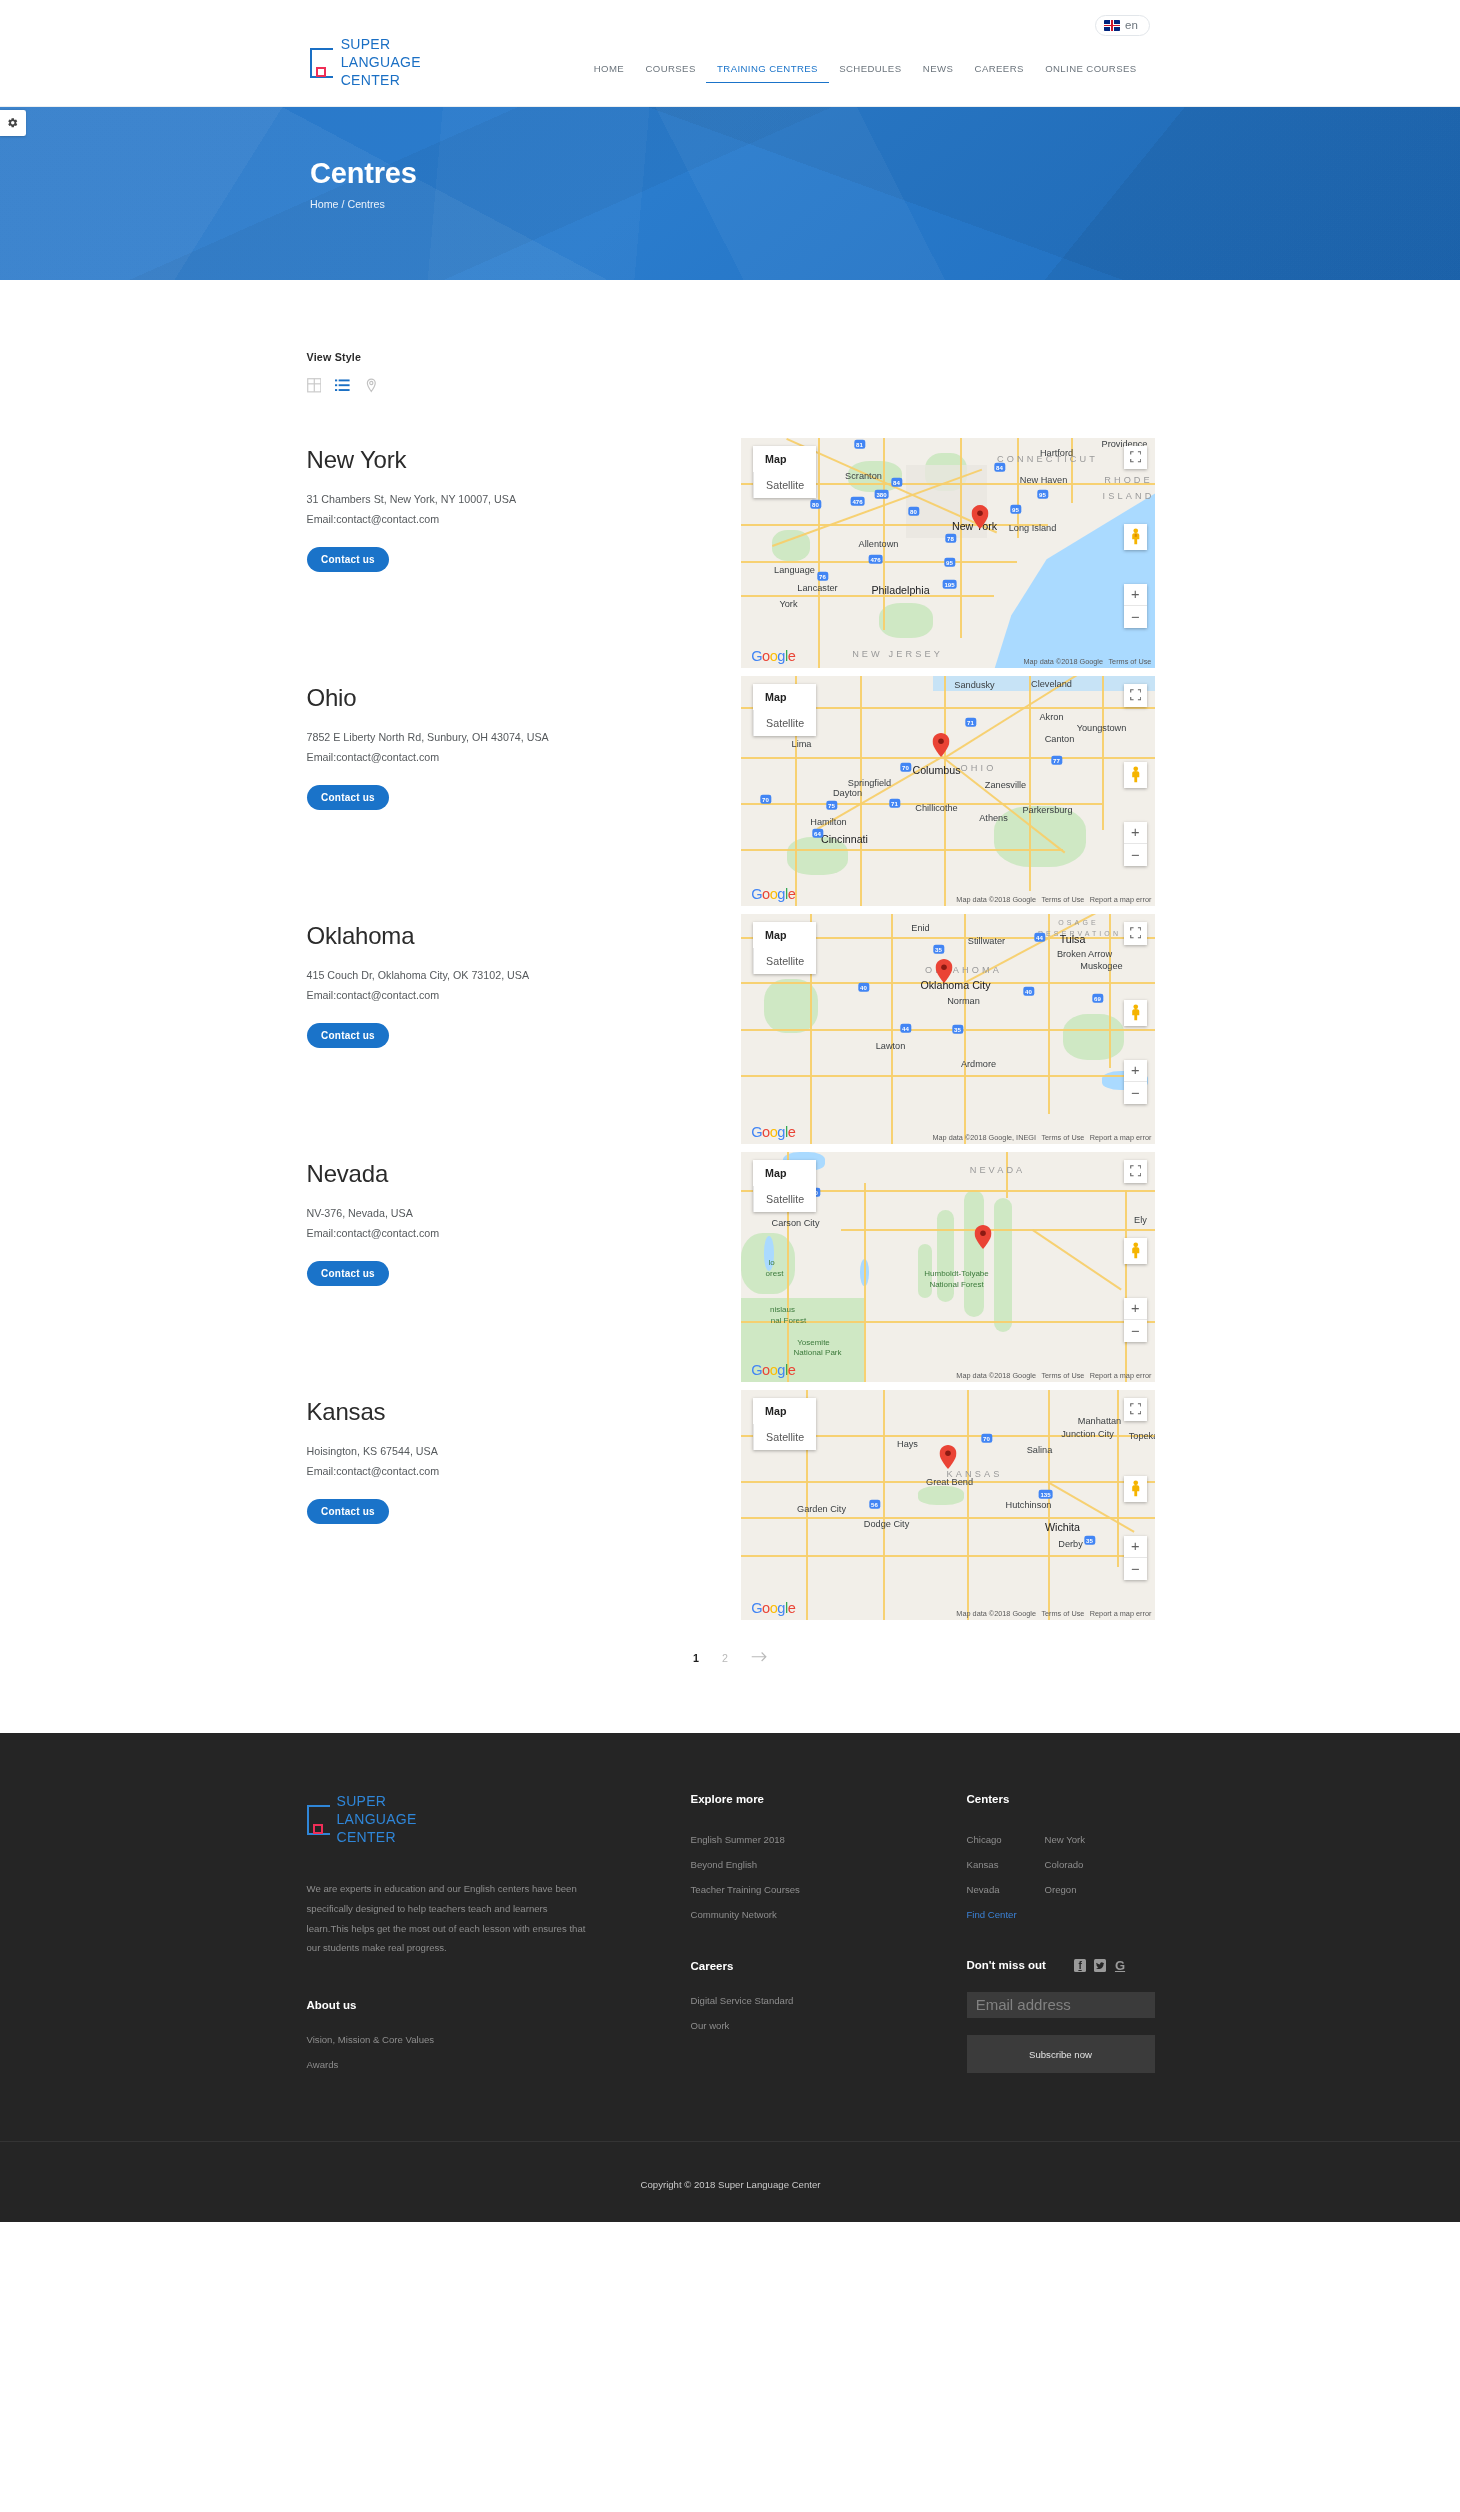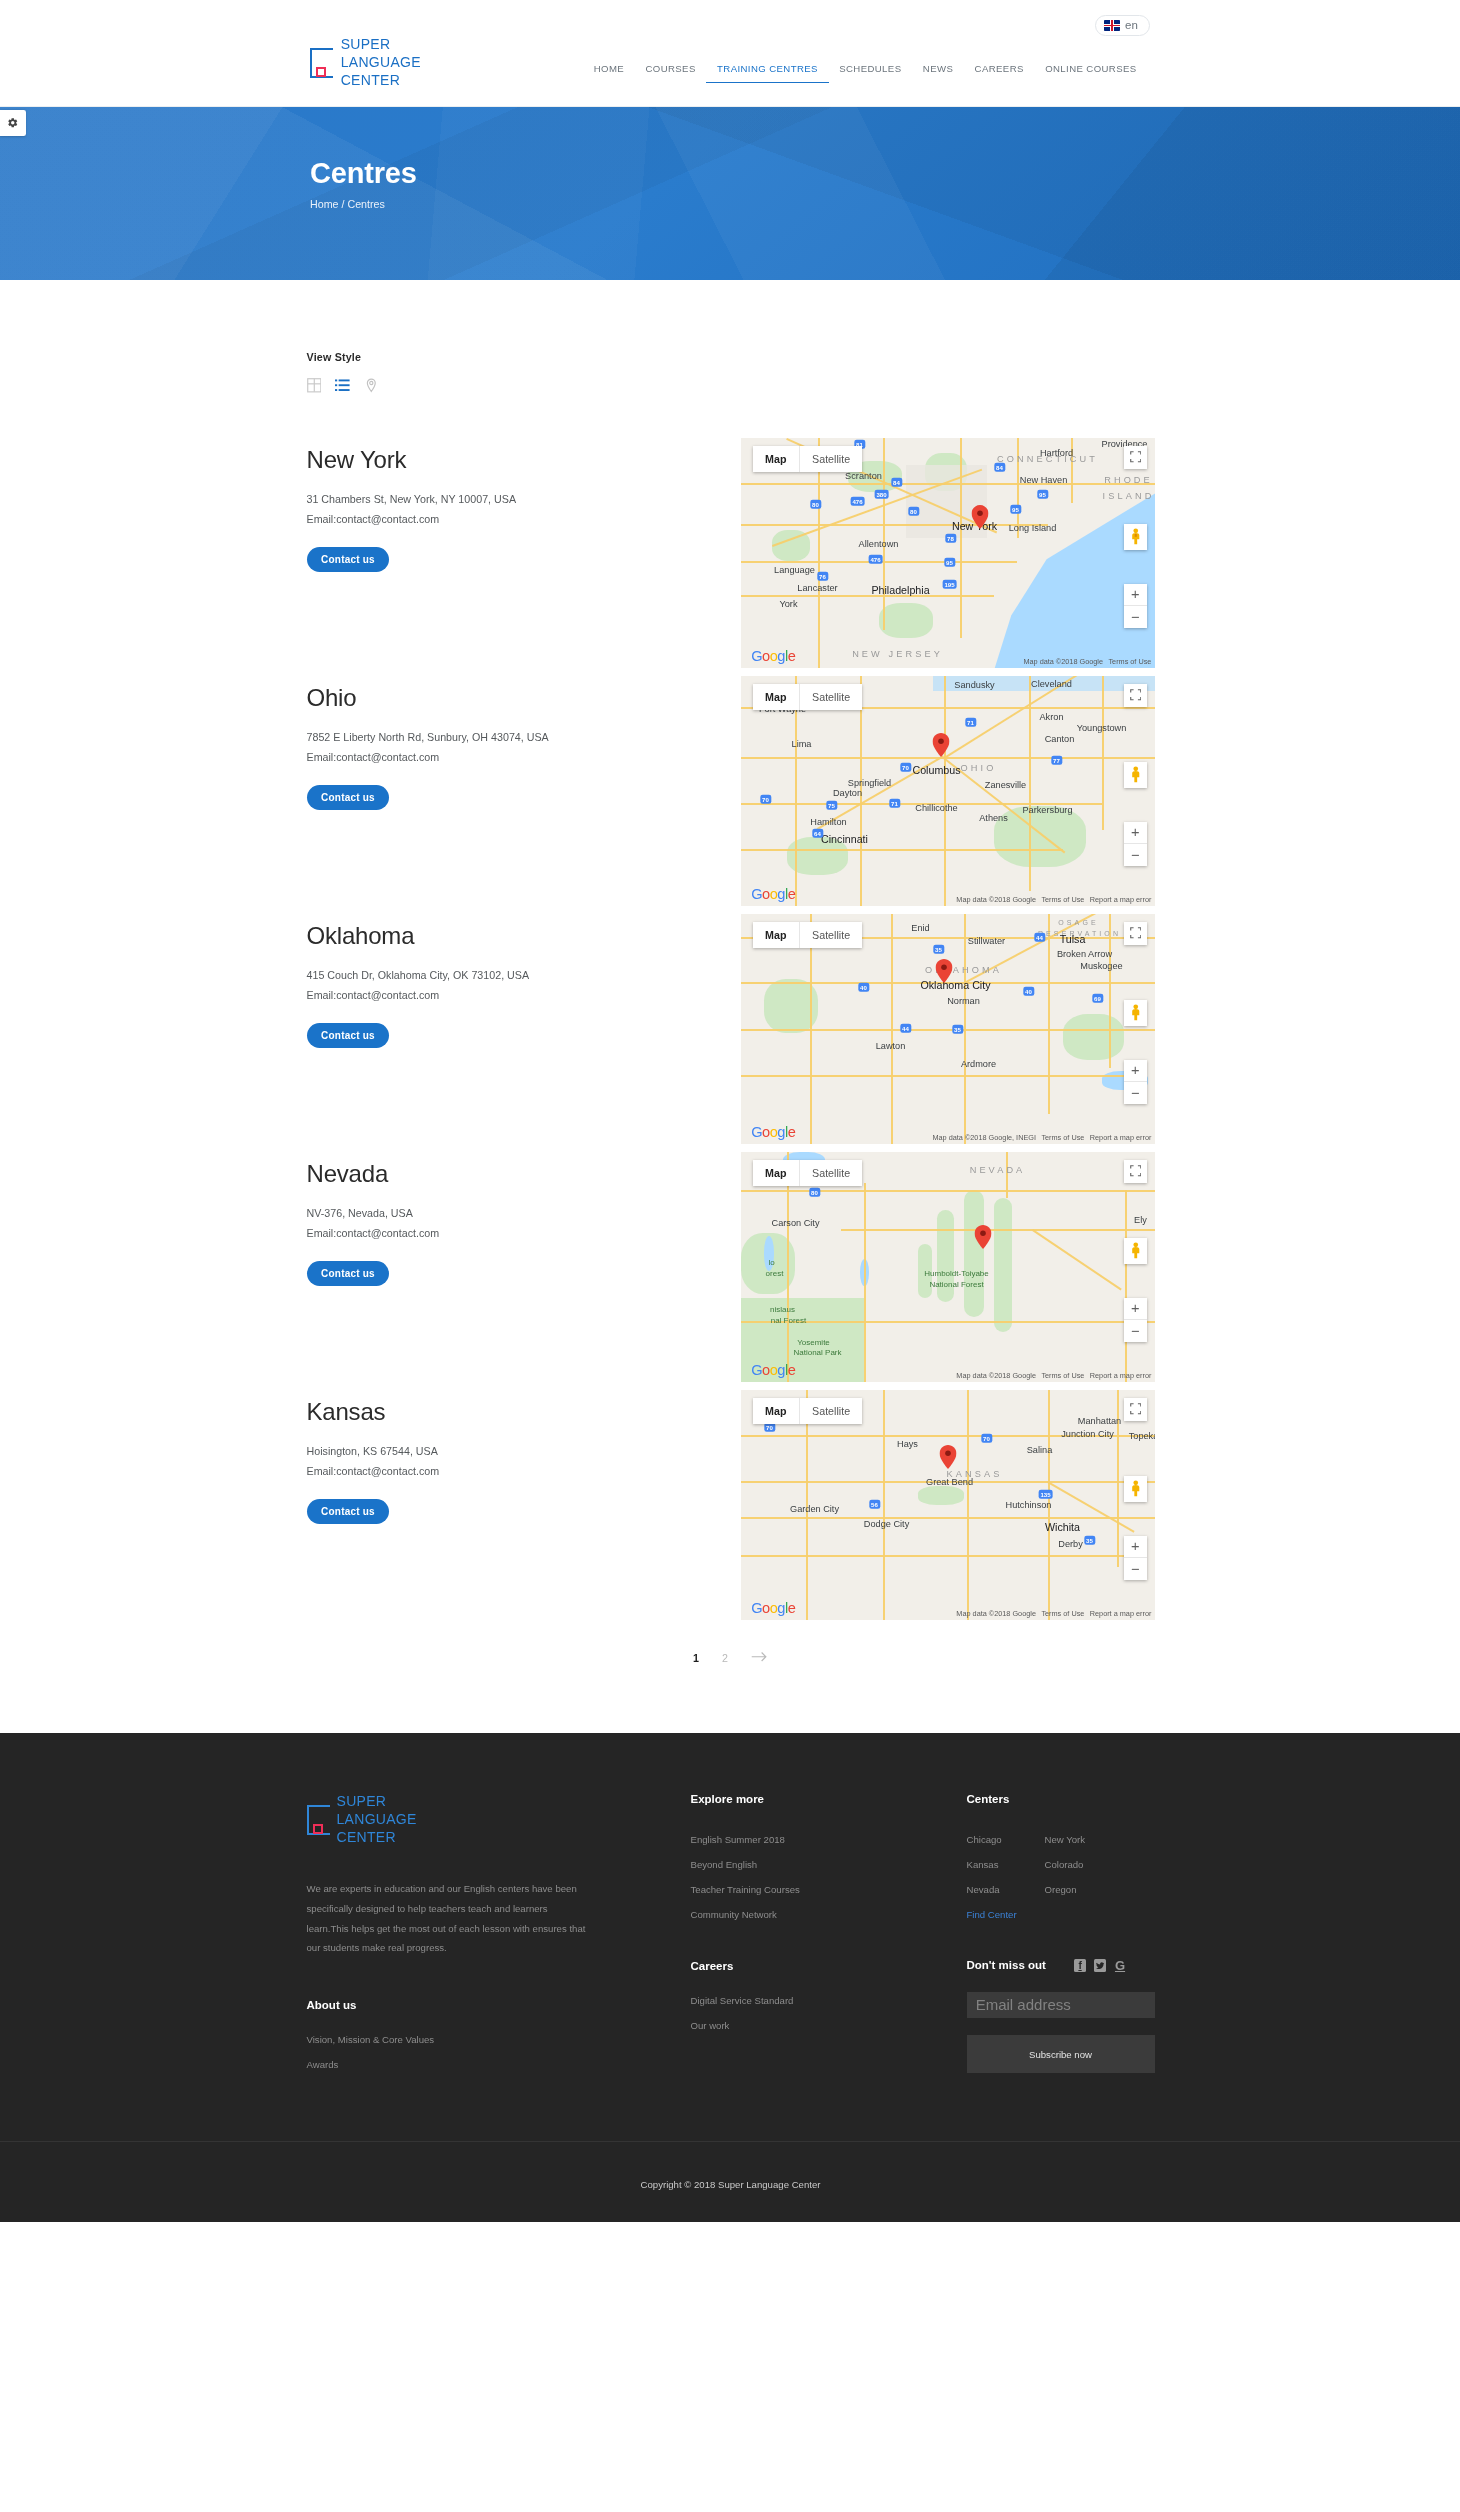--- a/index.html
+++ b/index.html
@@ -164,20 +164,21 @@
   }
   .road.v { width: 2.3px; height: auto; }
   .water { position: absolute; background: #aadaff; }
   .green { position: absolute; background: #cfe8c4; border-radius: 40%; }
   .grey-area { position: absolute; background: #e9e6e0; }
 
   .map-toggle {
     position: absolute; left: 12.3px; top: 7.7px;
     display: flex; background: #fff; box-shadow: 0 0.8px 3.1px rgba(0,0,0,.3);
     z-index: 6;
+    flex-direction: column;
   }
   .map-toggle span {
     font-size: 10.7px; padding: 7px 12.3px; color: #565656; cursor: pointer;
   }
   .map-toggle span.sel { color: #222; font-weight: bold; }
   .map-toggle span + span { border-left: 0.8px solid #e6e6e6; }
 
   .map-fs {
     position: absolute; right: 7.7px; top: 7.7px;
     width: 23px; height: 23px; background: #fff;
@@ -744,21 +745,21 @@
             <path d="M11 0C5 0 0 4.9 0 11c0 8 11 20 11 20s11-12 11-20c0-6.1-5-11-11-11z" fill="#EA4335"></path>
             <circle cx="11" cy="10.6" r="3.6" fill="#8B1A12"></circle>
           </svg>
           <div class="map-label state" style="left:234px;top:84px;">KANSAS</div>
           <div class="map-label city" style="left:359px;top:31px;">Manhattan</div>
           <div class="map-label city" style="left:347px;top:44px;">Junction City</div>
           <div class="map-label city" style="left:403px;top:46px;">Topeka</div>
           <div class="map-label city" style="left:299px;top:60px;">Salina</div>
           <div class="map-label city" style="left:167px;top:54px;">Hays</div>
           <div class="map-label city" style="left:209px;top:92px;">Great Bend</div>
-          <div class="map-label city" style="left:74px;top:119px;">Garden City</div>
+          <div class="map-label city" style="left:81px;top:119px;">Garden City</div>
           <div class="map-label city" style="left:288px;top:115px;">Hutchinson</div>
           <div class="map-label city" style="left:146px;top:134px;">Dodge City</div>
           <div class="map-label bigcity" style="left:322px;top:137px;">Wichita</div>
           <div class="map-label city" style="left:330px;top:154px;">Derby</div>
           <div class="shield" style="left:29px;top:37px;">70</div>
           <div class="shield" style="left:246px;top:48px;">70</div>
           <div class="shield" style="left:305px;top:104px;">135</div>
           <div class="shield" style="left:349px;top:150px;">35</div>
           <div class="shield" style="left:134px;top:114px;">56</div>
         </div>

